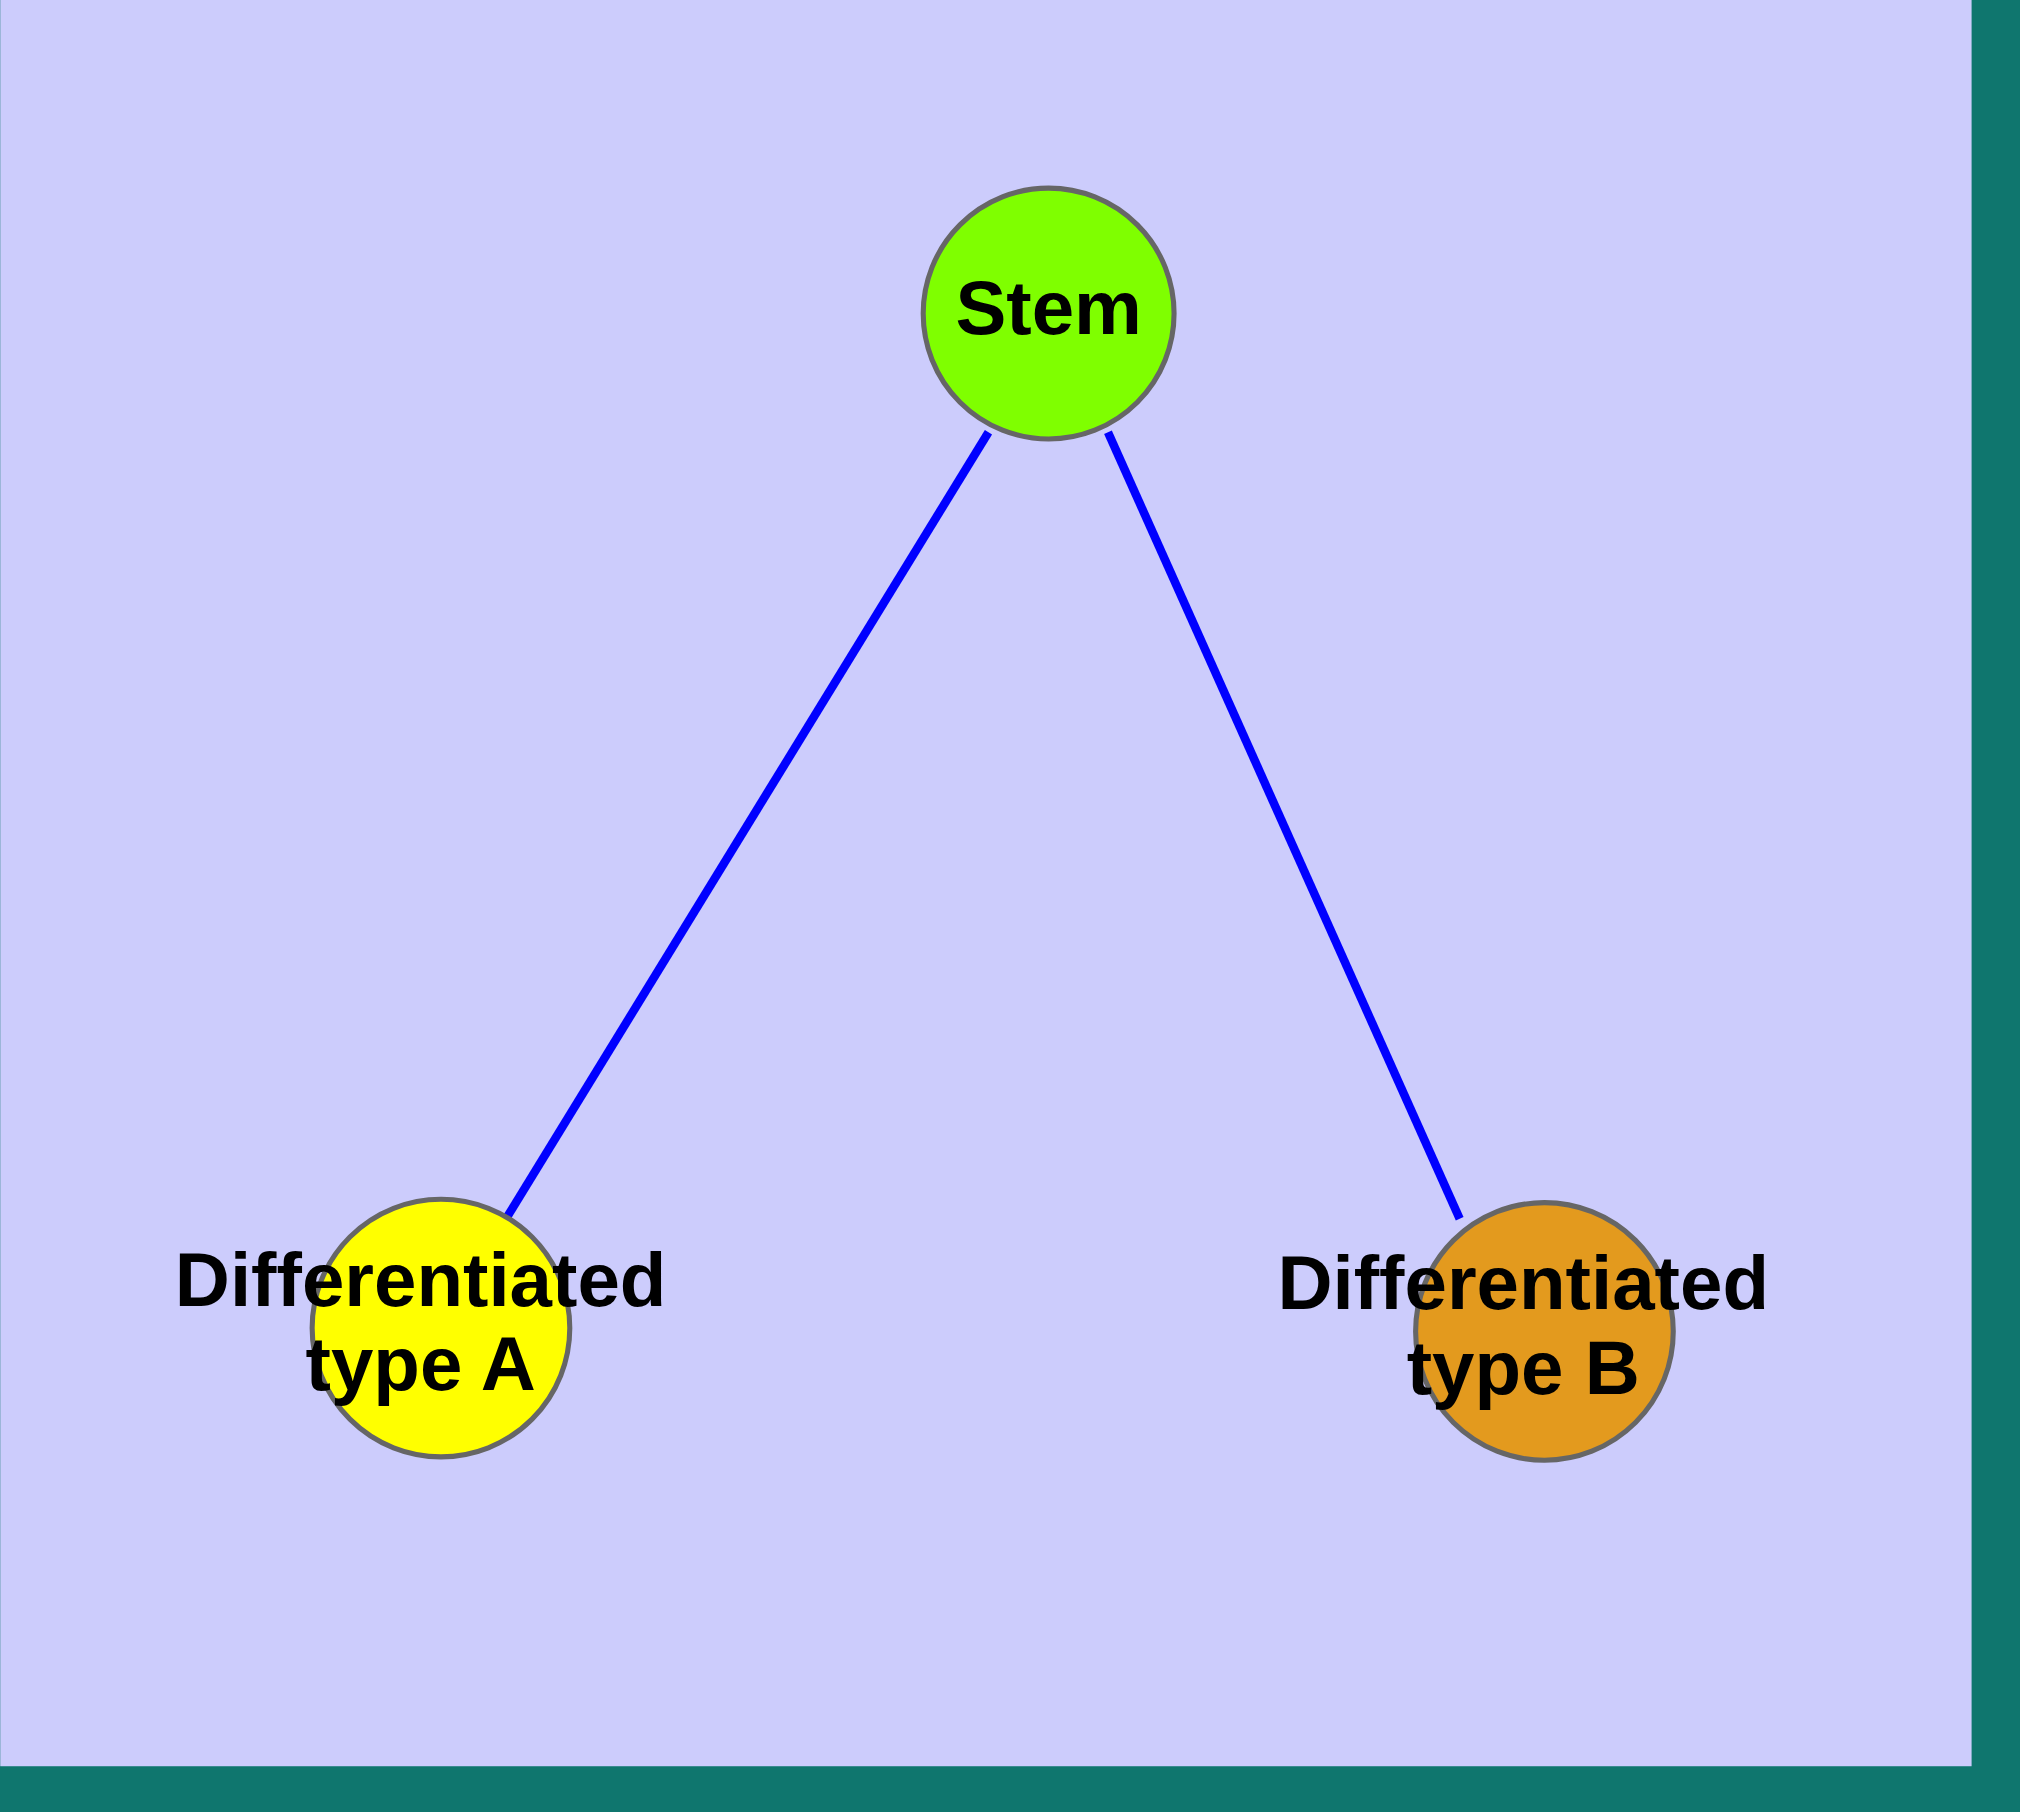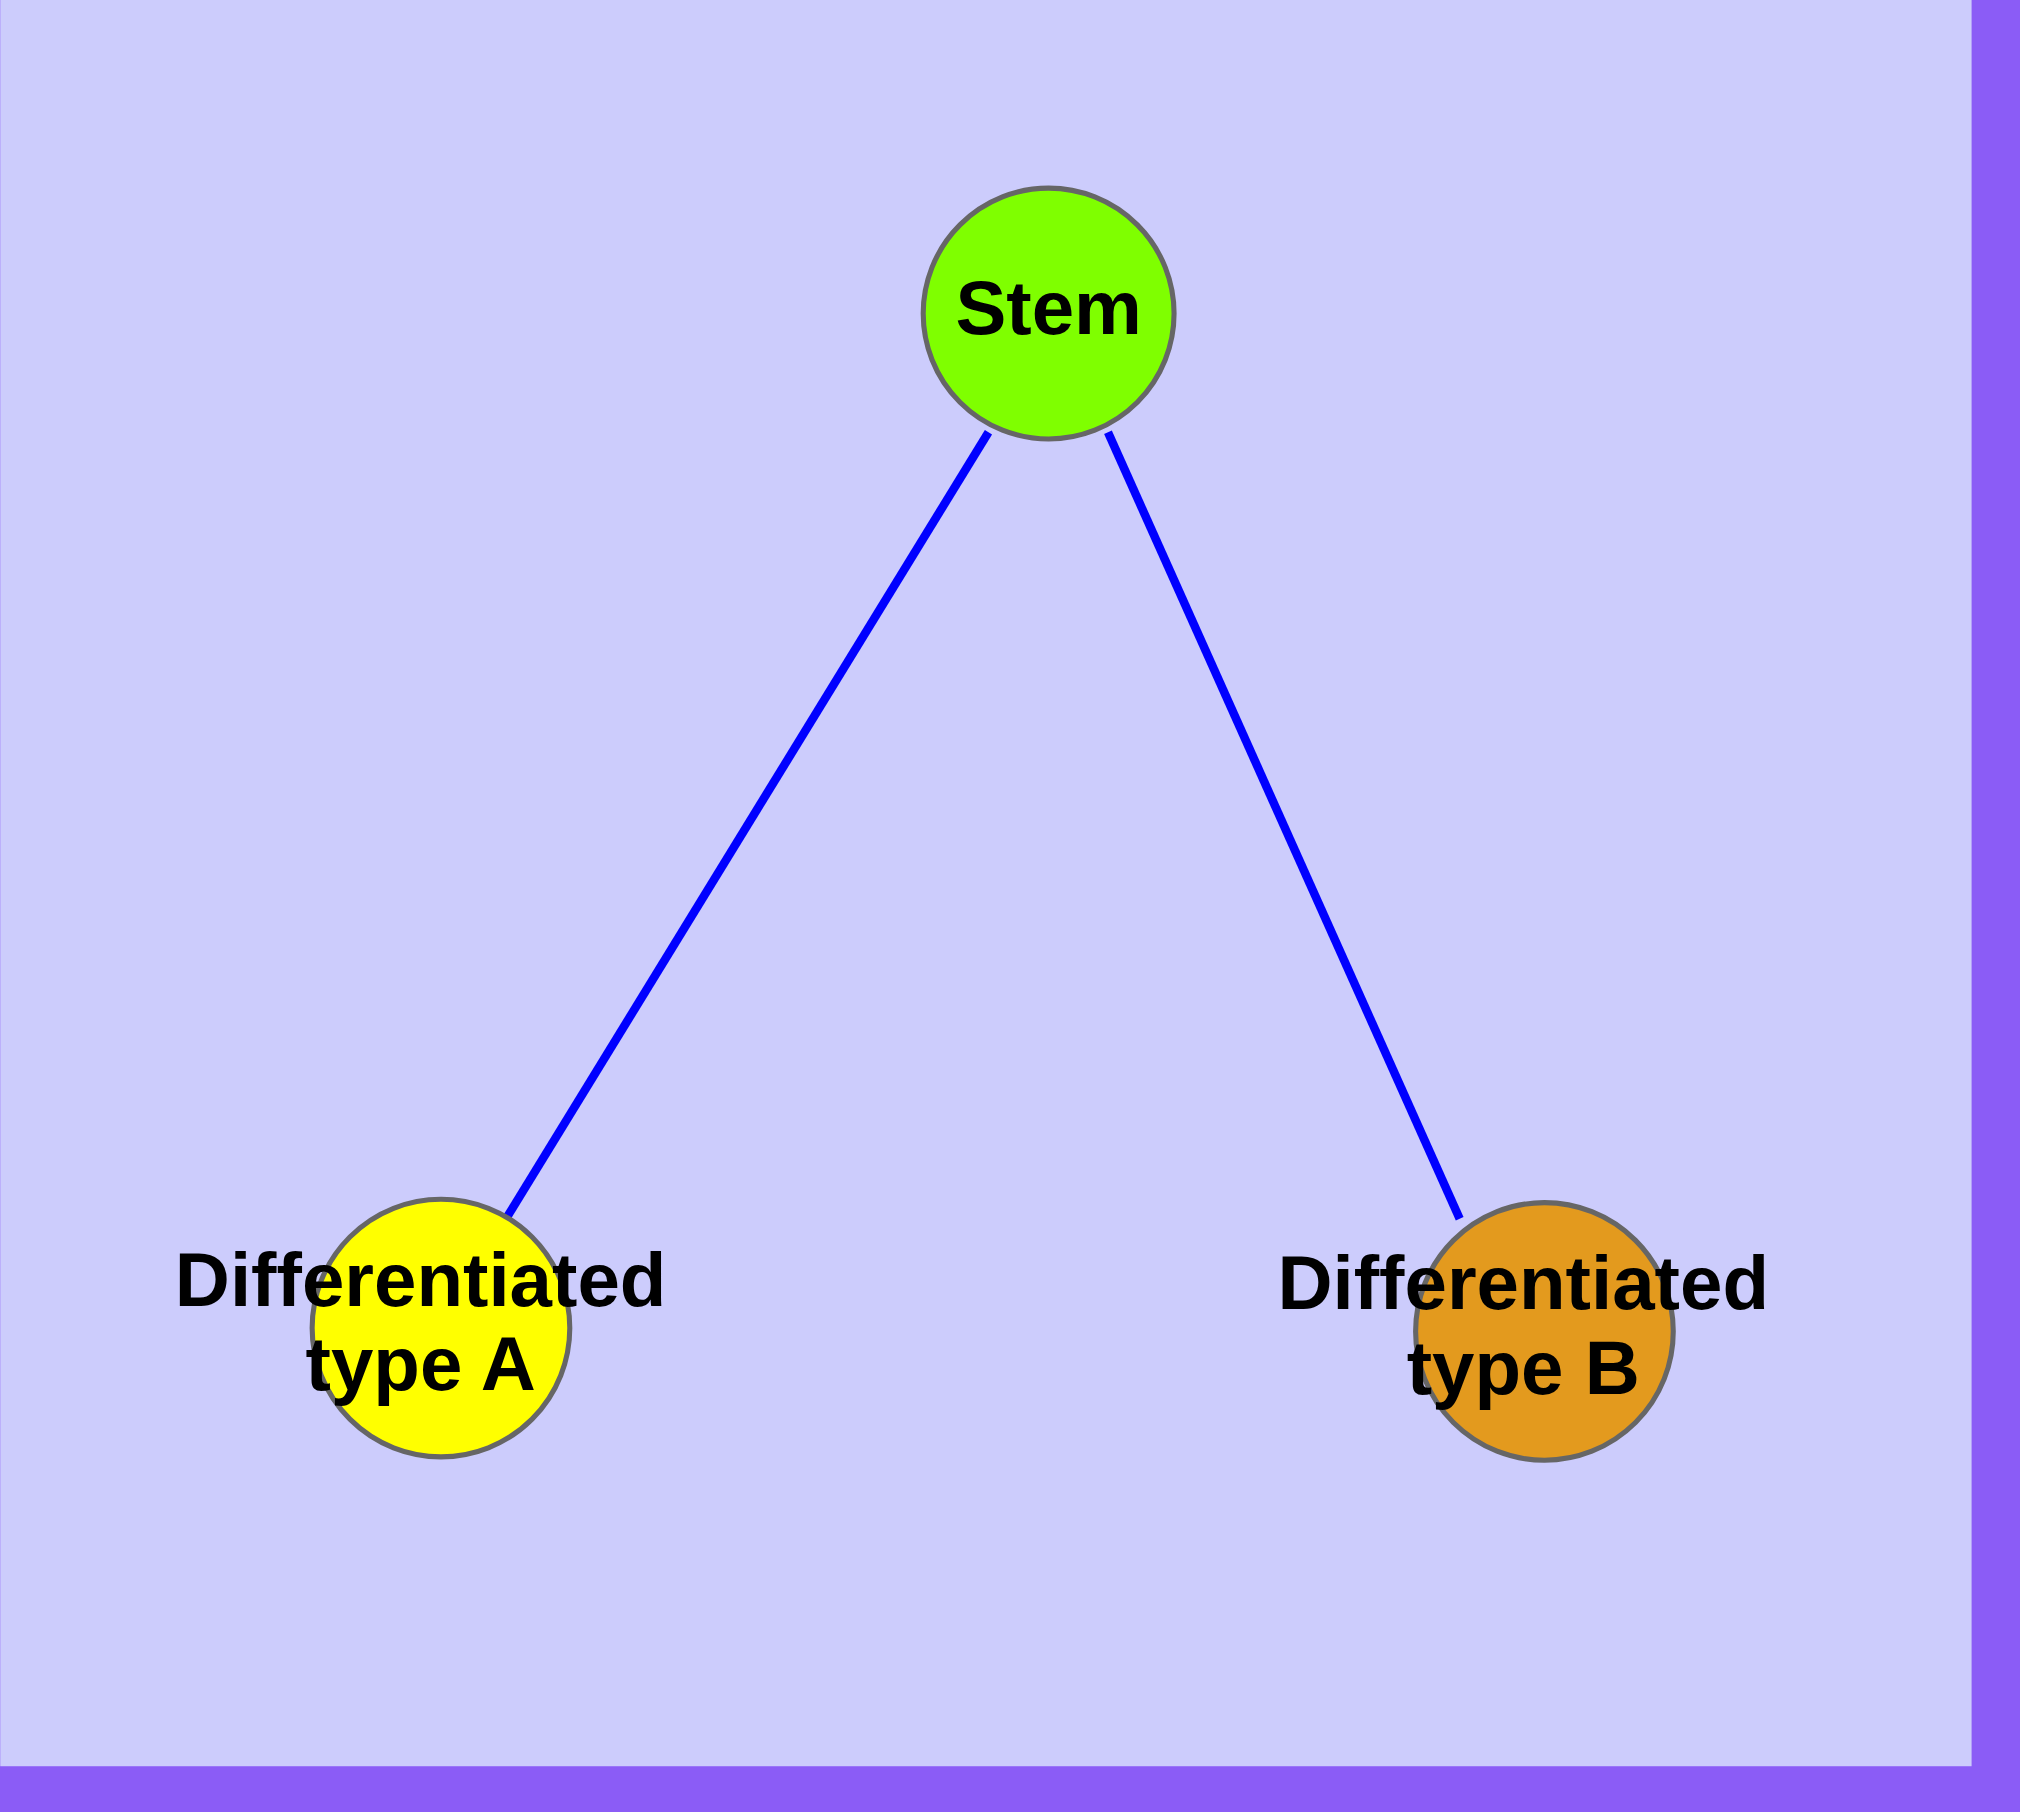--- a/index.html
+++ b/index.html
@@ -4,21 +4,21 @@
 <style>
   html, body {
     margin: 0;
     padding: 0;
     background: #ffffff;
   }
   #canvas {
     position: relative;
     width: 2021px;
     height: 1812px;
-    background: #8b5cf6;
+    background: #0f766e;
     overflow: hidden;
     font-family: "Liberation Sans", sans-serif;
     text-align: center;
   }
   #graph-svg {
     position: absolute;
     left: 0;
     top: 0;
     width: 2021px;
     height: 1812px;

